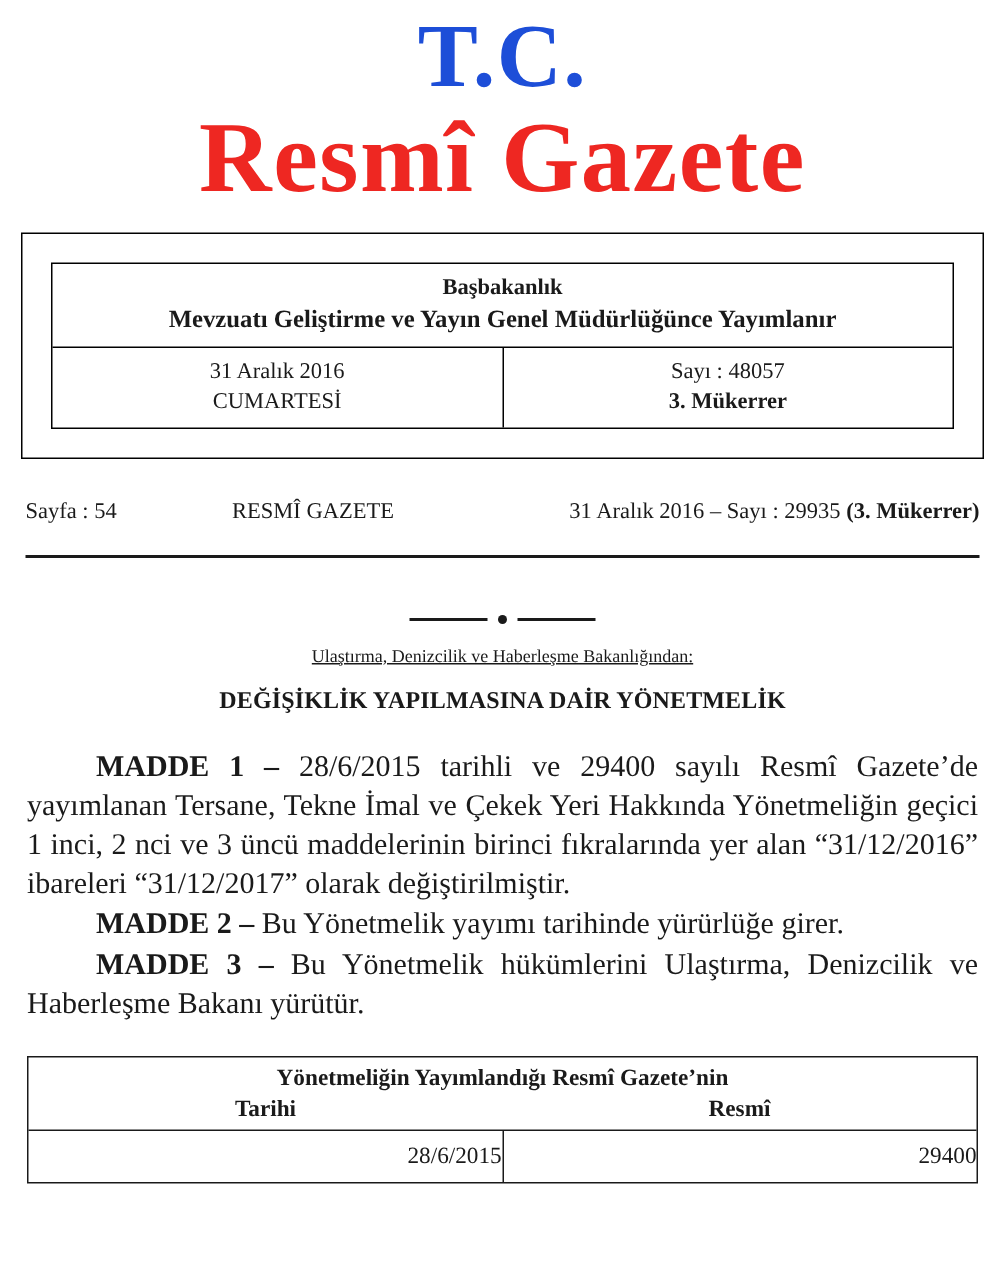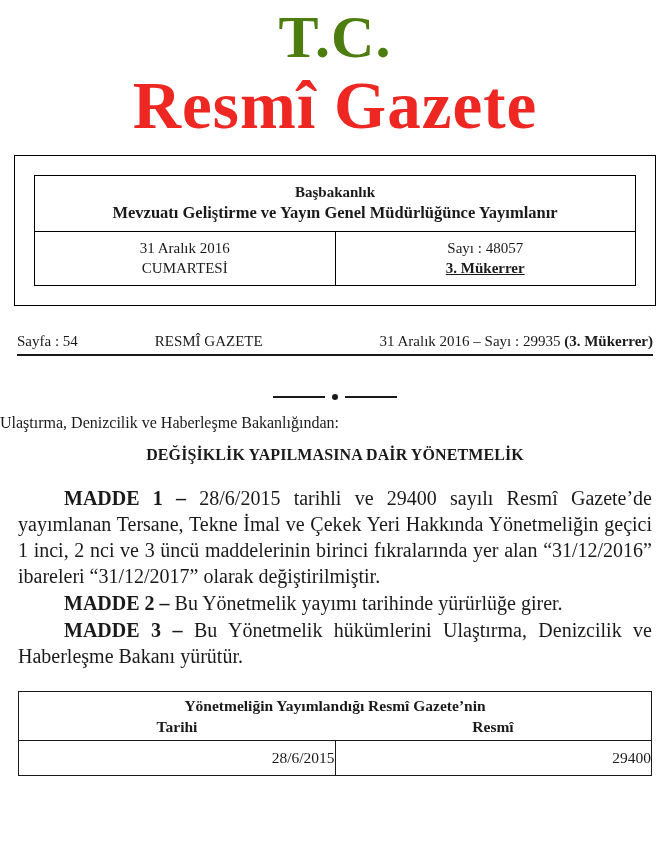--- a/index.html
+++ b/index.html
@@ -15,21 +15,21 @@
     color: #1a1a1a;
     overflow: hidden;
   }
 
   
   .masthead {
     text-align: center;
     padding-top: 6px;
   }
   .masthead-line1 {
-    color: #4d7c0f;
+    color: #1d4ed8;
     font-family: "Liberation Serif", "DejaVu Serif", serif;
     font-weight: bold;
     font-size: 60px;
     line-height: 62px;
     letter-spacing: 1px;
   }
   .masthead-line2 {
     color: #ee2722;
     font-family: "Liberation Serif", "DejaVu Serif", serif;
     font-weight: bold;
@@ -68,29 +68,29 @@
   .infobox-cell {
     flex: 1 1 0;
     text-align: center;
     padding: 6px 4px 7px 4px;
     font-size: 15px;
     line-height: 20px;
   }
   .infobox-cell.left {
     border-right: 1px solid #000;
   }
-  .ib-strong { font-weight: bold; text-decoration: underline; }
+  .ib-strong { font-weight: bold; }
 
   
   .running-header {
     margin: 27px 17px 0 17px;
     display: flex;
     align-items: flex-end;
     font-size: 15px;
-    padding-bottom: 4px;
+    padding-bottom: 20px;
     border-bottom: 2px solid #1a1a1a;
   }
   .rh-left   { flex: 0 0 auto; }
   .rh-center { flex: 1 1 auto; text-align: center; padding-right: 40px;}
   .rh-right  { flex: 0 0 auto; }
   .rh-bold   { font-weight: bold; }
 
   
   .ornament {
     margin-top: 38px;
@@ -107,22 +107,23 @@
   .ornament .dot {
     width: 6px;
     height: 6px;
     border-radius: 50%;
     background: #1a1a1a;
   }
 
   
   .ministry {
     margin-top: 14px;
-    text-align: left;
-    font-size: 16px;
+    text-align: center;
+    font-size: 12px;
+    text-decoration: underline;
   }
   .doc-title {
     margin-top: 11px;
     text-align: center;
     font-weight: bold;
     font-size: 16px;
     line-height: 24px;
     letter-spacing: 0.1px;
   }
 

